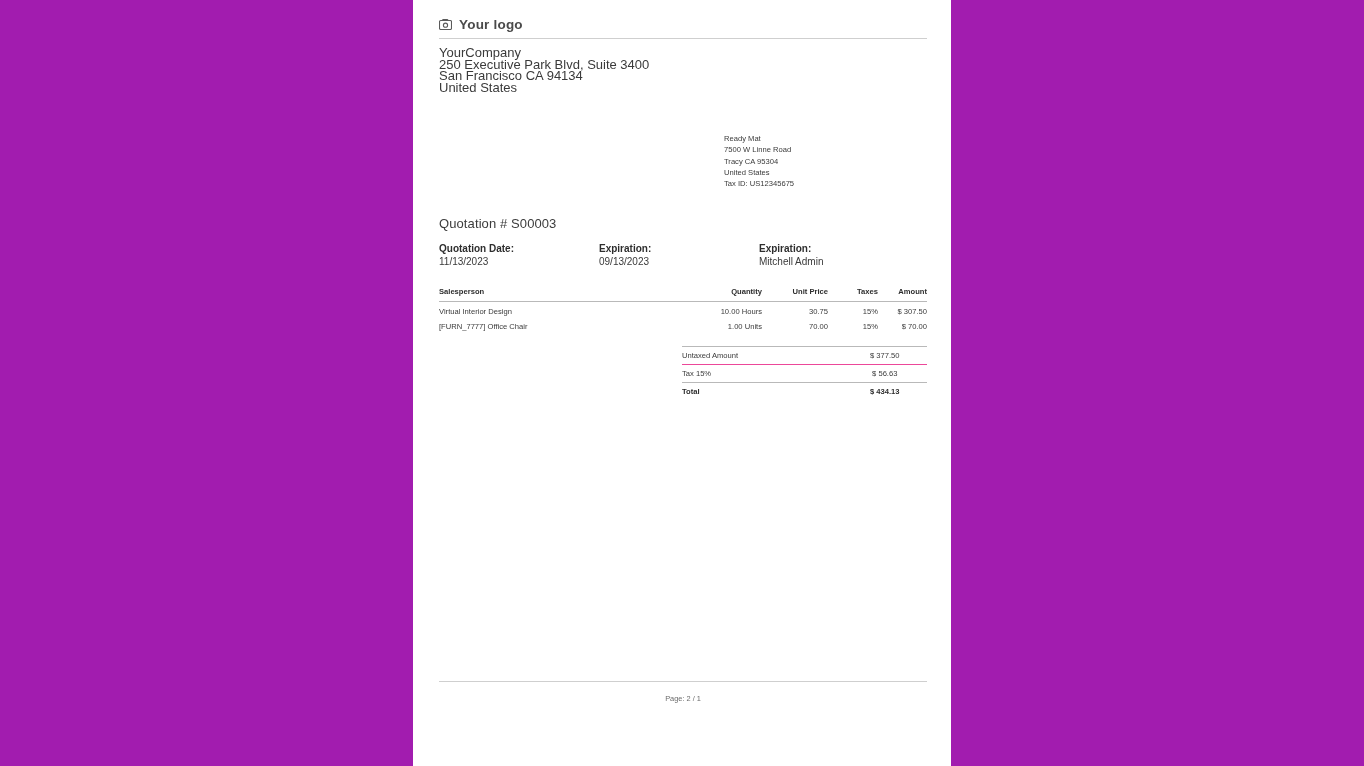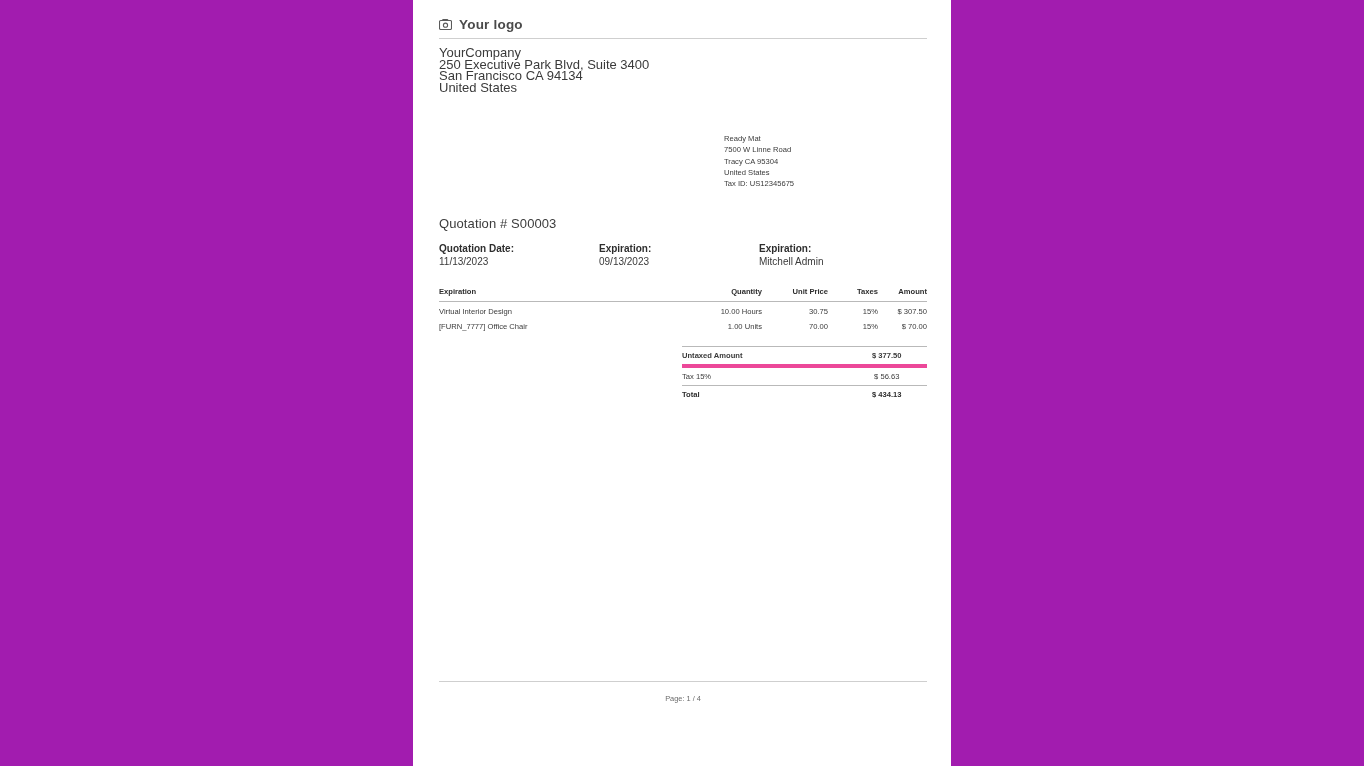--- a/index.html
+++ b/index.html
@@ -155,22 +155,22 @@
     color: #3a3a3a;
   }
   .totals td {
     padding: 4px 0 4px 0;
     white-space: nowrap;
   }
   .totals td.t-label { text-align: left; }
   .totals td.t-value { text-align: center; }
   .totals tr.row-untaxed td {
     border-top: 1px solid #b9b9b9;
-    border-bottom: 4px solid #ec4899;
-    font-weight: bold;
+    border-bottom: 1px solid #ec4899;
+    font-weight: normal;
   }
   .totals tr.row-tax td {
     border-bottom: 1px solid #b9b9b9;
   }
   .totals tr.row-total td {
     font-weight: bold;
     color: #2e2e2e;
   }
 
   
@@ -238,21 +238,21 @@
         </div>
         <div class="meta-col meta-col-2">
           <span class="meta-label">Expiration:</span>
           <span class="meta-value">Mitchell Admin</span>
         </div>
       </div>
 
       <table class="lines">
         <thead>
           <tr>
-            <th class="col-desc">Expiration</th>
+            <th class="col-desc">Salesperson</th>
             <th class="col-qty">Quantity</th>
             <th class="col-price">Unit Price</th>
             <th class="col-taxes">Taxes</th>
             <th class="col-amt">Amount</th>
           </tr>
         </thead>
         <tbody>
           <tr>
             <td class="col-desc">Virtual Interior Design</td>
             <td class="col-qty">10.00 Hours</td>
@@ -281,17 +281,17 @@
             <td class="t-value">$ 56.63</td>
           </tr>
           <tr class="row-total">
             <td class="t-label">Total</td>
             <td class="t-value">$ 434.13</td>
           </tr>
         </tbody>
       </table>
 
       <div class="footer-rule"></div>
-      <div class="footer-text">Page: 1 / 4</div>
+      <div class="footer-text">Page: 2 / 1</div>
 
     </div>
   </div>
 </div>
 
 </body></html>

